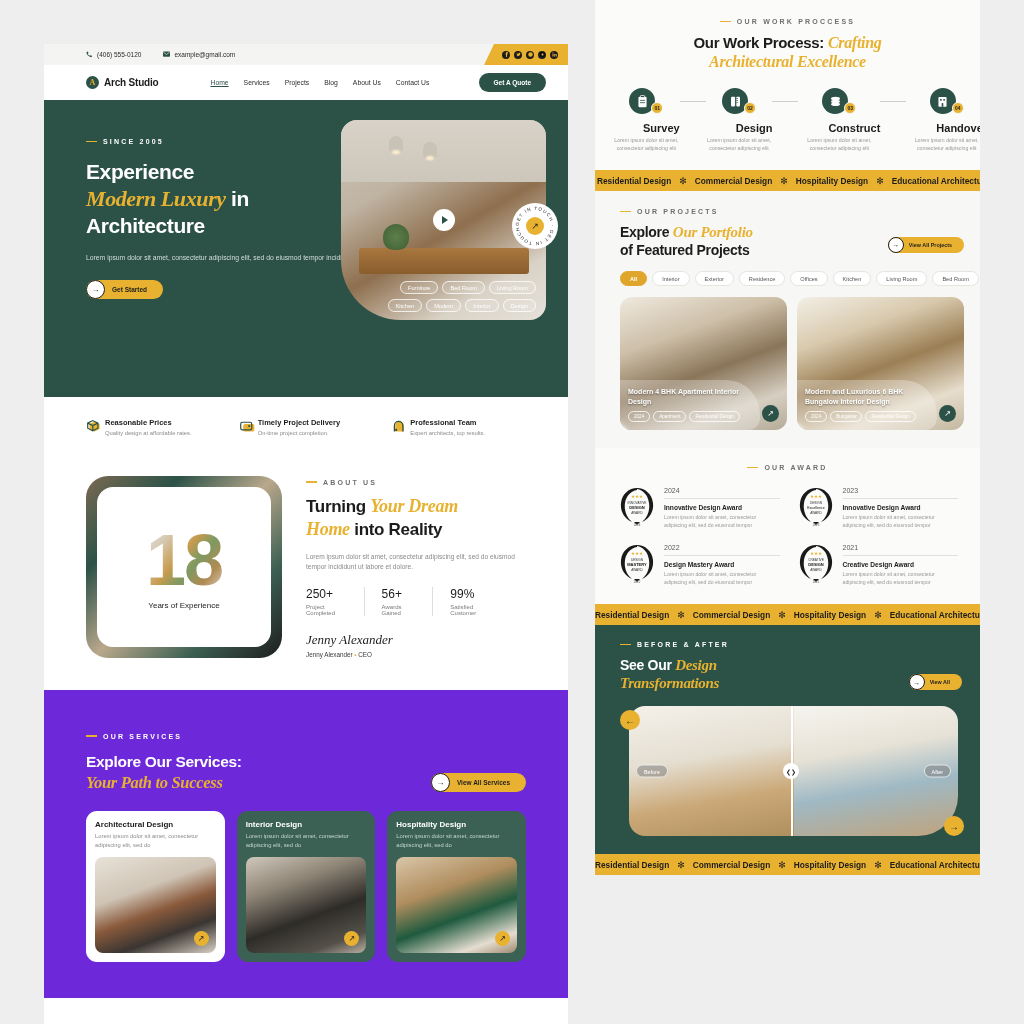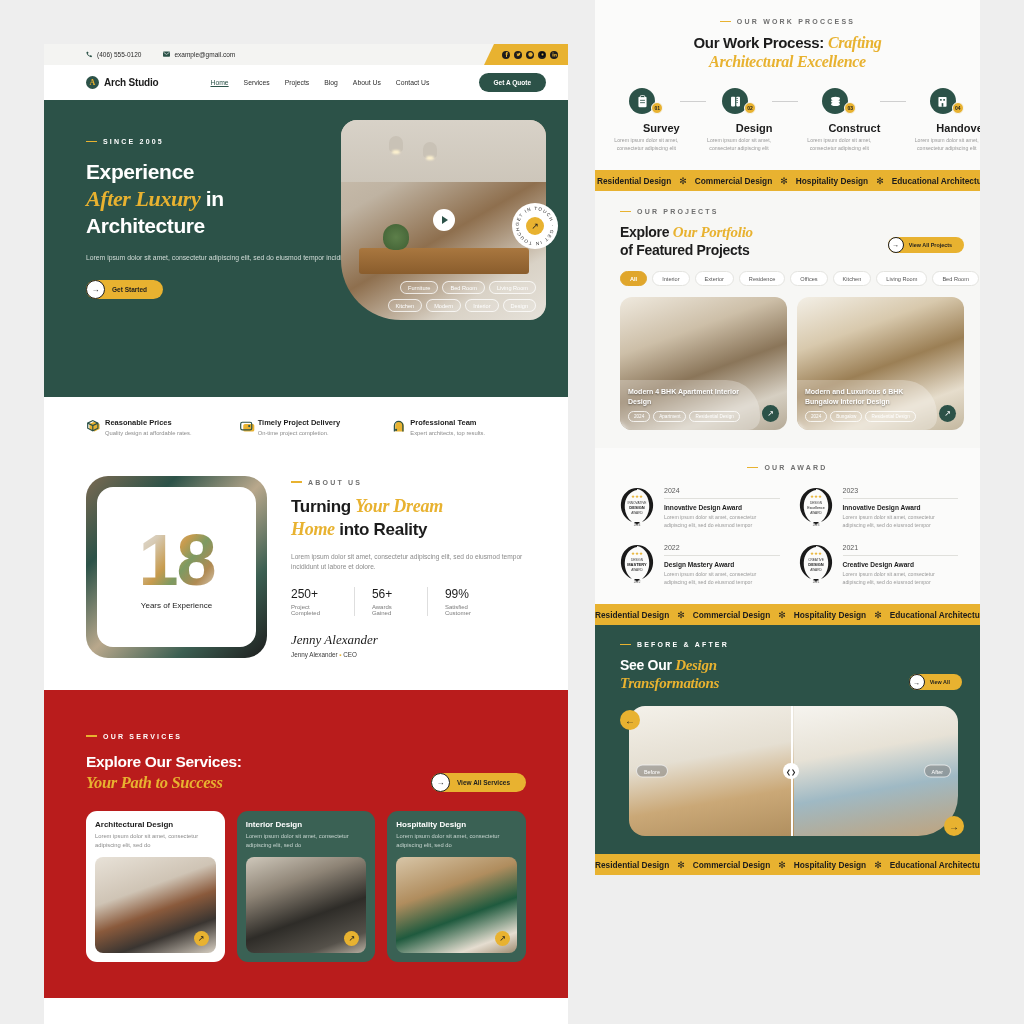--- a/index.html
+++ b/index.html
@@ -114,21 +114,21 @@
   
   .features { display: flex; padding: 21px 42px 0 42px; gap: 18px; }
   .feat { display: flex; gap: 2px; flex: 1; }
   .feat-ico { width: 17px; height: 17px; flex-shrink: 0; position: relative; }
   .feat h4 { font-size: 7.5px; color: #1c1c1c; font-weight: bold; }
   .feat p { font-size: 5.8px; color: #8b8b8b; margin-top: 2.5px; }
 
   
   .about { display: flex; padding: 40px 42px 0 42px; gap: 24px; }
   .exp-card {
-    width: 181px; height: 182px; border-radius: 22px; padding: 11px;
+    width: 196px; height: 182px; border-radius: 22px; padding: 11px;
     background: linear-gradient(135deg,#7b6a52 0%,#2c5248 25%,#b9a88c 50%,#3c5f52 75%,#1d1d1d 100%);
     flex-shrink: 0;
   }
   .exp-inner {
     width: 100%; height: 100%; background: #fff; border-radius: 16px;
     display: flex; flex-direction: column; align-items: center; justify-content: center;
   }
   .exp-num {
     font-size: 72px; font-weight: bold; line-height: 72px; letter-spacing: -2px;
     background-image: linear-gradient(130deg,#e9e3da 0%,#d7cbb6 22%,#c79b4e 45%,#7d9a62 60%,#b08a52 78%,#e3ded4 100%);
@@ -143,21 +143,21 @@
   .stats { display: flex; margin-top: 14px; }
   .stat { padding-right: 17px; margin-right: 17px; border-right: 1px solid #dedede; }
   .stat:last-child { border-right: none; }
   .stat .num { font-size: 12px; font-weight: normal; color: #1c1c1c; }
   .stat .cap { font-size: 6px; color: #7c7c7c; margin-top: 3px; }
   .sig { font-family: "Liberation Serif", serif; font-style: italic; font-size: 13px; color: #1c1c1c; margin-top: 16px; }
   .sig-name { font-size: 6.3px; color: #3a3a3a; margin-top: 3px; }
   .sig-name .dot { color: #e8b230; }
 
   
-  .services { background: #b91c1c; margin-top: 32px; padding: 43px 42px 0 42px; min-height: 308px; position: relative; }
+  .services { background: #6d28d9; margin-top: 32px; padding: 43px 42px 0 42px; min-height: 308px; position: relative; }
   .services .eyebrow { color: #fff; }
   .svc-head { display: flex; align-items: flex-end; }
   .services h2 { font-size: 15.5px; line-height: 21px; font-weight: bold; color: #fff; margin-top: 11px; letter-spacing: -0.3px; }
   .services h2 .gold { color: #e8b230; font-size: 16.5px; }
   .svc-head .pill-btn { margin-left: auto; margin-bottom: 1px; }
   .svc-cards { display: flex; gap: 12px; margin-top: 18px; }
   .svc-card { flex: 1; border-radius: 11px; padding: 9px; position: relative; }
   .svc-card.light { background: #ffffff; }
   .svc-card.dark { background: #3a6154; }
   .svc-card h4 { font-size: 8px; font-weight: bold; }
@@ -364,21 +364,21 @@
     <div class="quote-btn">Get A Quote</div>
   </div>
 
   <div class="hero">
     <div class="eyebrow">
       <i class="dash"></i>
       <span>SINCE 2005</span>
     </div>
     <h1>
       <span>Experience</span><br>
-      <span class="gold serif-italic">After Luxury</span>
+      <span class="gold serif-italic">Modern Luxury</span>
       <span>in</span><br>
       <span>Architecture</span>
     </h1>
     <p>Lorem ipsum dolor sit amet, consectetur adipiscing elit, sed do eiusmod tempor incididunt ut labore et dolore.</p>
     <div class="pill-btn">
       <span class="circ">→</span>
       <span class="lbl">Get Started</span>
     </div>
 
     <div class="hero-img">

